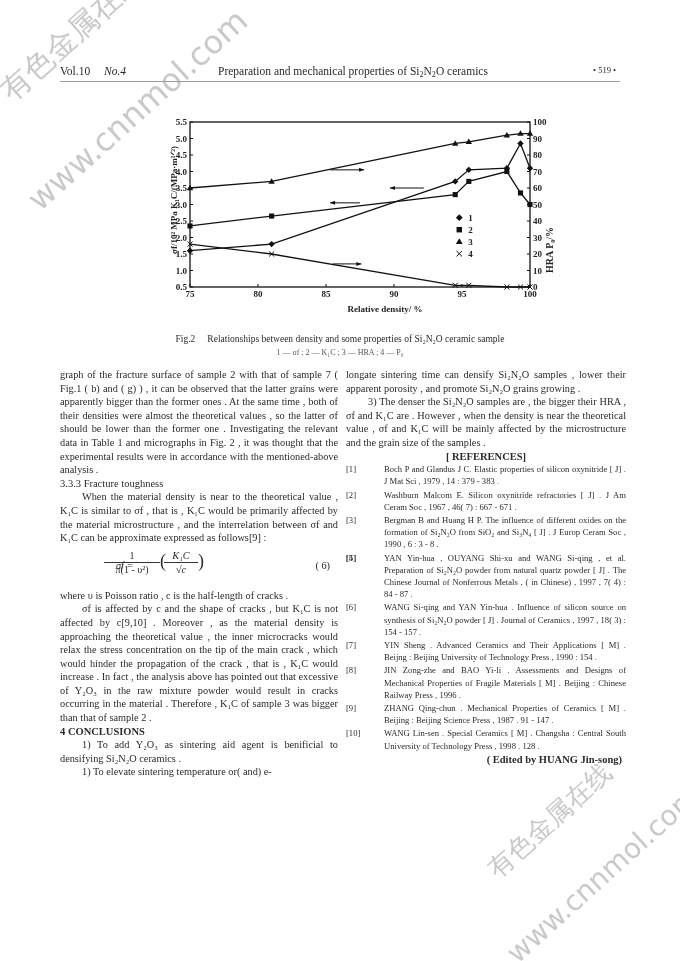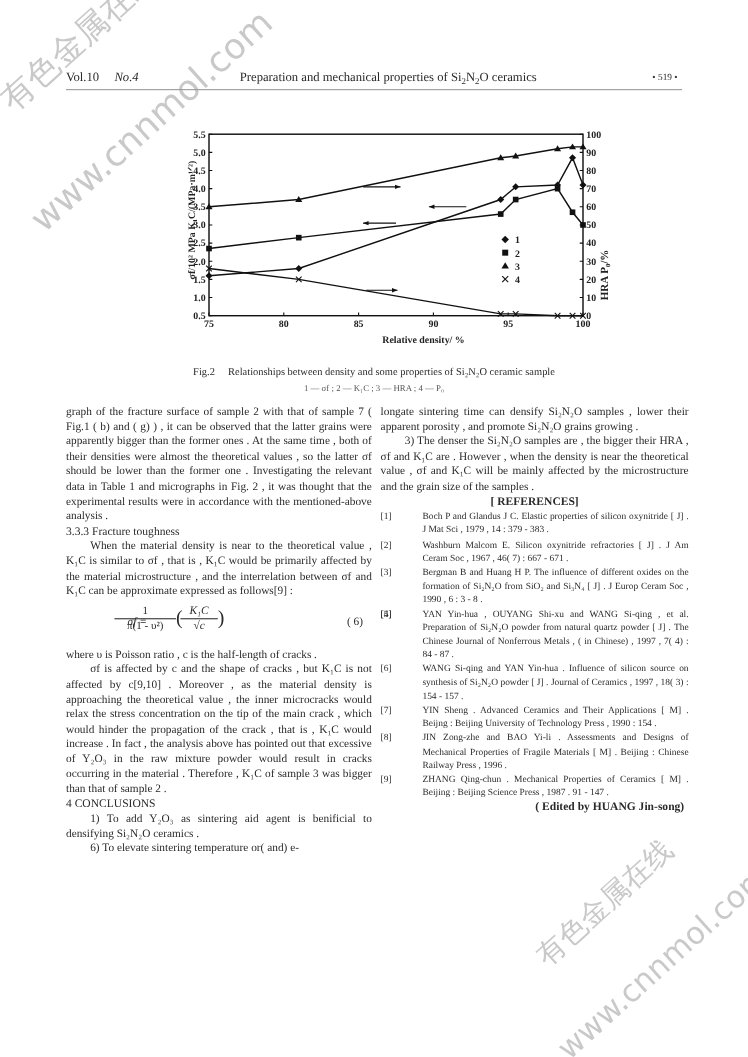--- a/index.html
+++ b/index.html
@@ -38,21 +38,21 @@
   .eq .lhs { position: absolute; left: 8px; top: 12px; font-style: italic; margin-left: 48px; }
   .eq .frac { position: absolute; left: 44px; top: 2px; text-align: center; width: 56px; }
   .eq .frac .num { display: block; border-bottom: 1px solid #333; font-size: 10px; }
   .eq .frac .den { display: block; font-size: 10px; }
   .eq .frac2 { position: absolute; left: 104px; top: 2px; text-align: center; width: 34px; }
   .eq .frac2 .num { display: block; border-bottom: 1px solid #333; font-style: italic; }
   .eq .frac2 .den { display: block; font-style: italic; }
   .eq .paren { position: absolute; top: 8px; font-size: 18px; }
   .eq .num6 { position: absolute; right: 8px; top: 12px; }
 
-  .conc-h { font-weight: normal; font-size: 10.5px; margin: 18px 0 12px 0; }
+  .conc-h { font-weight: bold; font-size: 10.5px; margin: 18px 0 12px 0; }
   .ref-h { text-align: center; font-weight: bold; font-size: 10.5px; margin: 16px 0 10px 0; }
   .refs { font-size: 8.6px; line-height: 12.2px; }
   .ref { position: relative; padding-left: 38px; margin-bottom: 1px; }
   .ref .idx { position: absolute; left: 0; top: 0; }
   .edited { text-align: right; font-weight: bold; font-size: 10.5px; margin-top: 8px; padding-right: 4px; }
 
   .wm { position: absolute; color: #c9c9c9; font-family: "DejaVu Sans", sans-serif; pointer-events: none; white-space: nowrap; }
   .wm1 { left: -8px; top: 80px; font-size: 30px; transform: rotate(-42deg); transform-origin: left top; }
   .wm2 { left: 20px; top: 190px; font-size: 32px; transform: rotate(-42deg); transform-origin: left top; }
   .wm3 { left: 480px; top: 860px; font-size: 26px; transform: rotate(-42deg); transform-origin: left top; }
@@ -262,32 +262,33 @@
         <span class="num">K₁C</span>
         <span class="den">√c</span>
       </span>
     <span class="paren" style="left:138px">)</span>
     <span class="num6">( 6)</span>
   </div>
   <p>where   υ is Poisson ratio , c is the half-length of cracks .</p>
   <p class="ind">σf is affected by c and the shape of cracks , but K₁C is not affected by c[9,10] . Moreover , as the material density is approaching the theoretical value , the inner microcracks would relax the stress concentration on the tip of the main crack , which would hinder the propagation of the crack , that is , K₁C would increase . In fact , the analysis above has pointed out that excessive of Y₂O₃ in the raw mixture powder would result in cracks occurring in the material . Therefore , K₁C of sample 3 was bigger than that of sample 2 .</p>
   <p class="conc-h">4   CONCLUSIONS</p>
   <p class="ind">1) To add Y₂O₃ as sintering aid agent is benificial to densifying Si₂N₂O ceramics .</p>
-  <p class="ind">6) To elevate sintering temperature or( and) e-</p>
+  <p class="ind">1) To elevate sintering temperature or( and) e-</p>
 </div>
 
 <div class="col right">
   <p>longate sintering time can densify Si₂N₂O samples , lower their apparent porosity , and promote Si₂N₂O grains growing .</p>
   <p class="ind">3) The denser the Si₂N₂O samples are , the bigger their HRA , σf and K₁C are . However , when the density is near the theoretical value , σf and K₁C will be mainly affected by the microstructure and the grain size of the samples .</p>
   <p class="ref-h">[ REFERENCES]</p>
   <div class="refs" id="refs">
       <div class="ref"><span class="idx">[1]</span><span>Boch P and Glandus J C. Elastic properties of silicon oxynitride [ J] . J Mat Sci , 1979 , 14 : 379 - 383 .</span></div>
       <div class="ref"><span class="idx">[2]</span><span>Washburn Malcom E. Silicon oxynitride refractories [ J] . J Am Ceram Soc , 1967 , 46( 7) : 667 - 671 .</span></div>
       <div class="ref"><span class="idx">[3]</span><span>Bergman B and Huang H P. The influence of different oxides on the formation of Si₂N₂O from SiO₂ and Si₃N₄ [ J] . J Europ Ceram Soc , 1990 , 6 : 3 - 8 .</span></div>
       <div class="ref"><span class="idx">[4]</span></div>
       <div class="ref"><span class="idx">[5]</span><span>YAN Yin-hua , OUYANG Shi-xu and WANG Si-qing , et al. Preparation of Si₂N₂O powder from natural quartz powder [ J] . The Chinese Journal of Nonferrous Metals , ( in Chinese) , 1997 , 7( 4) : 84 - 87 .</span></div>
       <div class="ref"><span class="idx">[6]</span><span>WANG Si-qing and YAN Yin-hua . Influence of silicon source on synthesis of Si₂N₂O powder [ J] . Journal of Ceramics , 1997 , 18( 3) : 154 - 157 .</span></div>
       <div class="ref"><span class="idx">[7]</span><span>YIN Sheng . Advanced Ceramics and Their Applications [ M] . Beijng : Beijing University of Technology Press , 1990 : 154 .</span></div>
       <div class="ref"><span class="idx">[8]</span><span>JIN Zong-zhe and BAO Yi-li . Assessments and Designs of Mechanical Properties of Fragile Materials [ M] . Beijing : Chinese Railway Press , 1996 .</span></div>
       <div class="ref"><span class="idx">[9]</span><span>ZHANG Qing-chun . Mechanical Properties of Ceramics [ M] . Beijing : Beijing Science Press , 1987 . 91 - 147 .</span></div>
+      <div class="ref"><span class="idx">[10]</span><span>WANG Lin-sen . Special Ceramics [ M] . Changsha : Central South University of Technology Press , 1998 . 128 .</span></div>
     </div>
   <p class="edited">( Edited by  HUANG Jin-song)</p>
 </div>
 
 </body></html>

